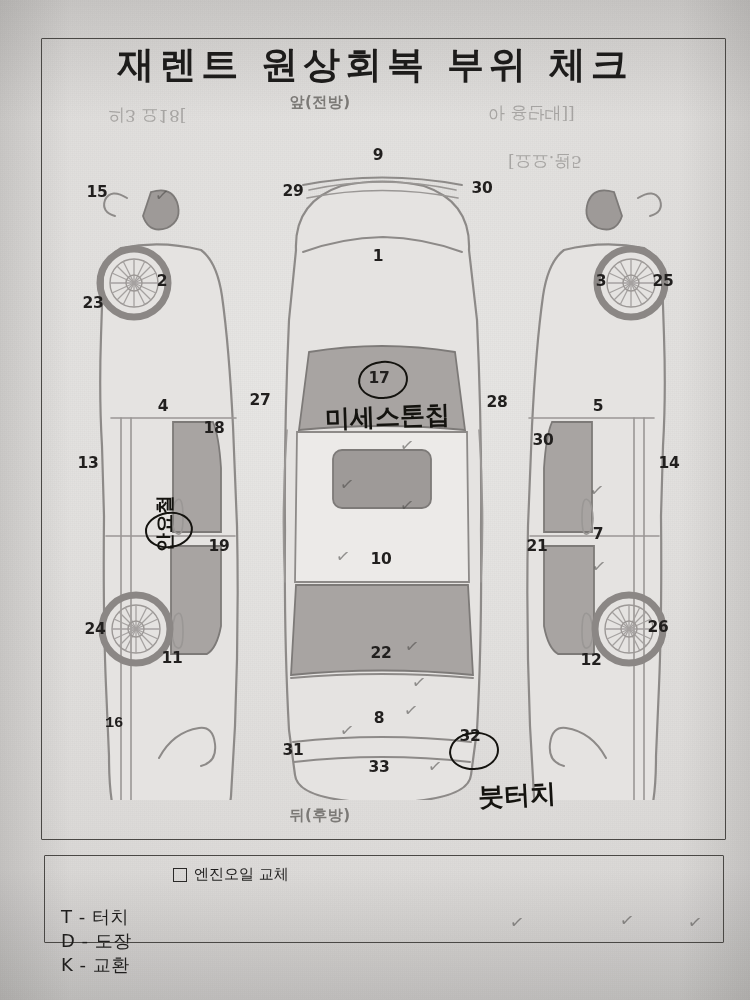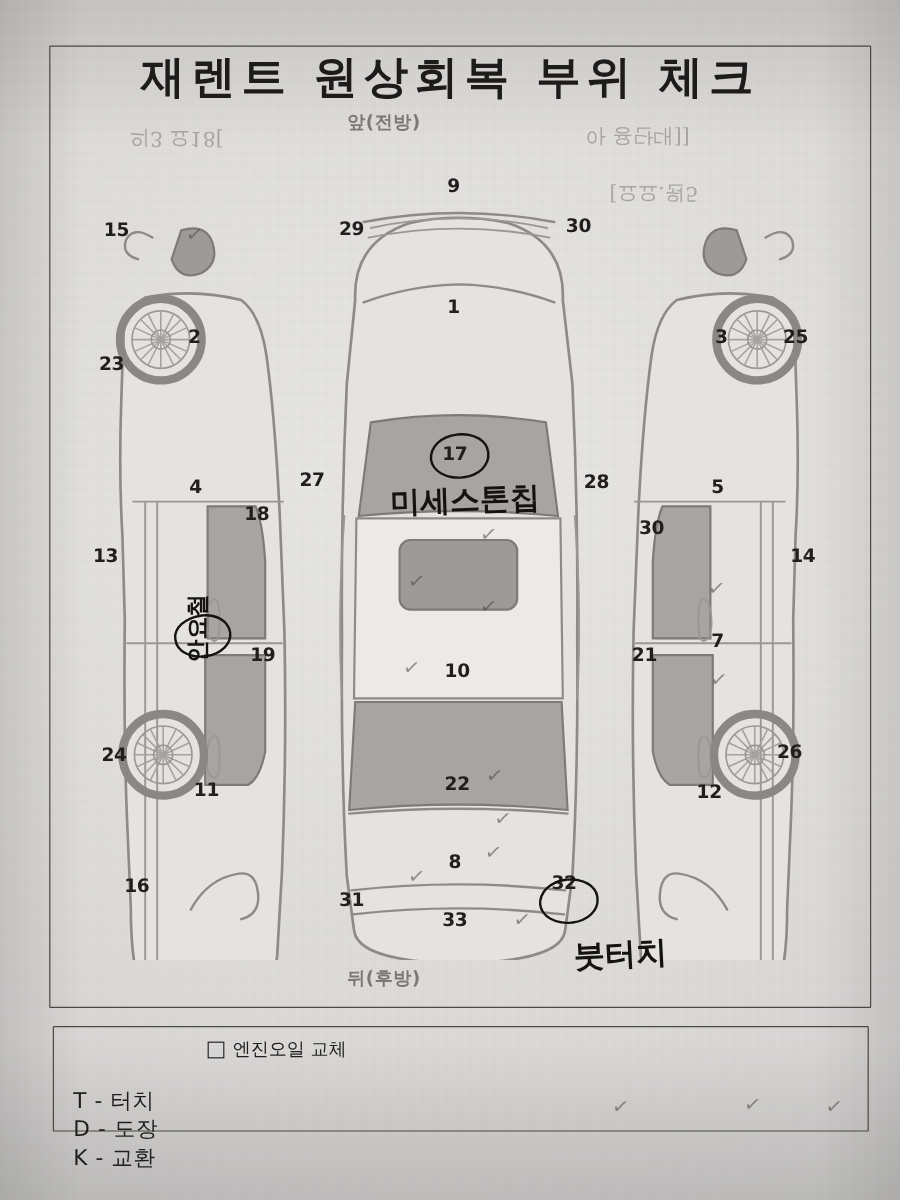--- a/index.html
+++ b/index.html
@@ -266,21 +266,21 @@
     <div class="num" style="left: 598px; top: 406px;">5</div>
     <div class="num" style="left: 598px; top: 534px;">7</div>
     <div class="num" style="left: 379px; top: 718px;">8</div>
     <div class="num" style="left: 378px; top: 155px;">9</div>
     <div class="num" style="left: 381px; top: 559px;">10</div>
     <div class="num" style="left: 172px; top: 658px;">11</div>
     <div class="num" style="left: 591px; top: 660px;">12</div>
     <div class="num" style="left: 88px; top: 463px;">13</div>
     <div class="num" style="left: 669px; top: 463px;">14</div>
     <div class="num" style="left: 97px; top: 192px;">15</div>
-    <div class="num" style="left: 114px; top: 738px;">16</div>
+    <div class="num" style="left: 114px; top: 723px; font-family: Liberation Mono, monospace;">16</div>
     <div class="num" style="left: 379px; top: 378px;">17</div>
     <div class="num" style="left: 214px; top: 428px;">18</div>
     <div class="num" style="left: 219px; top: 546px;">19</div>
     <div class="num" style="left: 543px; top: 440px;">30</div>
     <div class="num" style="left: 537px; top: 546px;">21</div>
     <div class="num" style="left: 381px; top: 653px;">22</div>
     <div class="num" style="left: 93px; top: 283px; margin-top: 20px;">23</div>
     <div class="num" style="left: 95px; top: 629px;">24</div>
     <div class="num" style="left: 663px; top: 281px;">25</div>
     <div class="num" style="left: 658px; top: 627px;">26</div>

